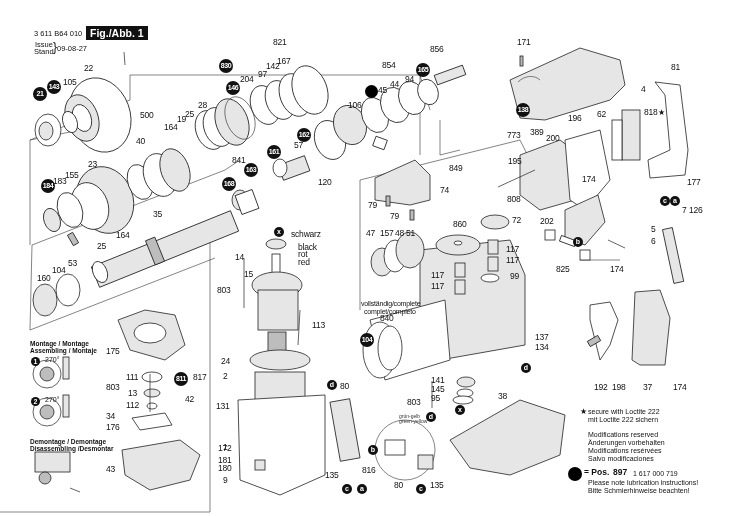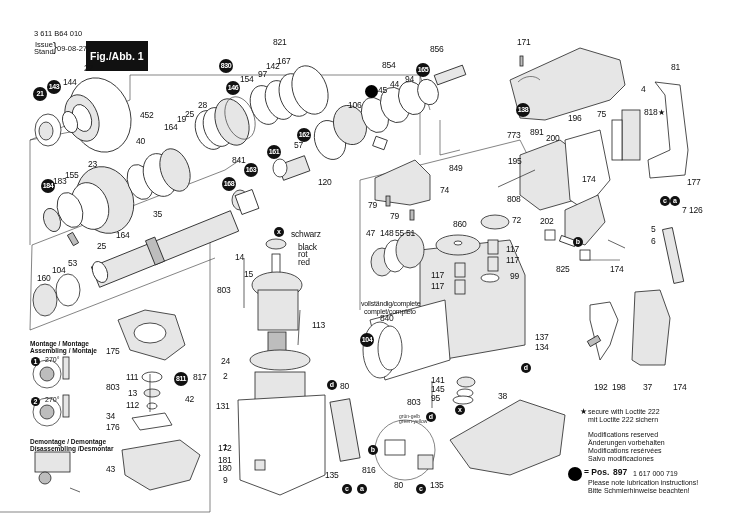--- a/index.html
+++ b/index.html
@@ -2,21 +2,21 @@
 <html><head>
 <meta charset="utf-8">
 <style>
   html,body{margin:0;padding:0;background:#fff;}
   body{width:730px;height:516px;position:relative;overflow:hidden;font-family:"Liberation Sans",sans-serif;color:#111;}
   #art{position:absolute;left:0;top:0;width:730px;height:516px;}
   .lbl{position:absolute;font-size:8.5px;line-height:9px;white-space:nowrap;color:#111;letter-spacing:-0.2px;}
   .bub{position:absolute;width:14px;height:14px;border-radius:50%;background:#111;color:#fff;font-size:7px;font-weight:bold;line-height:14px;text-align:center;letter-spacing:-0.4px;}
   .ltr{position:absolute;width:10px;height:10px;border-radius:50%;background:#111;color:#fff;font-size:7px;font-weight:bold;line-height:10px;text-align:center;}
   .hdr{position:absolute;font-size:7.5px;line-height:8px;color:#111;}
-  .fig{position:absolute;left:86px;top:41px;background:#111;color:#fff;font-size:10.5px;font-weight:bold;padding:9px 4px;line-height:12px;}
+  .fig{position:absolute;left:86px;top:26px;background:#111;color:#fff;font-size:10.5px;font-weight:bold;padding:1px 4px;line-height:12px;}
   .note{position:absolute;font-size:7px;line-height:7.6px;color:#111;white-space:nowrap;}
   .tiny{position:absolute;font-size:5px;line-height:5px;color:#333;white-space:nowrap;}
   .dot{position:absolute;width:13px;height:13px;border-radius:50%;background:#000;}
   svg .p{fill:#fff;stroke:#222;stroke-width:0.8;}
   svg .g{fill:#e6e6e6;stroke:#222;stroke-width:0.8;}
   svg .d{fill:#bdbdbd;stroke:#222;stroke-width:0.8;}
   svg .ln{fill:none;stroke:#222;stroke-width:0.7;}
   svg .fr{fill:none;stroke:#333;stroke-width:0.6;}
 </style>
 </head>
@@ -237,28 +237,28 @@
 </svg>
 
 <div class="hdr" style="left:34px;top:30px;font-size:7.5px;">3 611 B64 010</div>
 <div class="hdr" style="left:35px;top:41px;">Issue</div>
 <div class="hdr" style="left:34px;top:48px;">Stand</div>
 <div class="hdr" style="left:53px;top:40px;font-size:12px;line-height:15px;">}</div>
 <div class="hdr" style="left:57px;top:45px;">09-08-27</div>
 <div class="fig">Fig./Abb. 1</div>
 
 <div class="lbl" style="left:84px;top:64px">22</div>
-<div class="lbl" style="left:63px;top:78px">144</div>
-<div class="lbl" style="left:140px;top:111px">452</div>
+<div class="lbl" style="left:63px;top:78px">105</div>
+<div class="lbl" style="left:140px;top:111px">500</div>
 <div class="lbl" style="left:164px;top:123px">164</div>
 <div class="lbl" style="left:177px;top:115px">19</div>
 <div class="lbl" style="left:136px;top:137px">40</div>
 <div class="lbl" style="left:185px;top:110px">25</div>
 <div class="lbl" style="left:198px;top:101px">28</div>
-<div class="lbl" style="left:240px;top:75px">154</div>
+<div class="lbl" style="left:240px;top:75px">204</div>
 <div class="lbl" style="left:258px;top:70px">97</div>
 <div class="lbl" style="left:266px;top:62px">142</div>
 <div class="lbl" style="left:277px;top:57px">167</div>
 <div class="lbl" style="left:273px;top:38px">821</div>
 <div class="lbl" style="left:382px;top:61px">854</div>
 <div class="lbl" style="left:430px;top:45px">856</div>
 <div class="lbl" style="left:348px;top:101px">106</div>
 <div class="lbl" style="left:378px;top:86px">45</div>
 <div class="lbl" style="left:390px;top:80px">44</div>
 <div class="lbl" style="left:405px;top:75px">94</div>
@@ -275,35 +275,35 @@
 <div class="lbl" style="left:52px;top:266px">104</div>
 <div class="lbl" style="left:68px;top:259px">53</div>
 
 <div class="lbl" style="left:449px;top:164px">849</div>
 <div class="lbl" style="left:440px;top:186px">74</div>
 <div class="lbl" style="left:368px;top:201px">79</div>
 <div class="lbl" style="left:390px;top:212px">79</div>
 <div class="lbl" style="left:453px;top:220px">860</div>
 <div class="lbl" style="left:512px;top:216px">72</div>
 <div class="lbl" style="left:366px;top:229px">47</div>
-<div class="lbl" style="left:380px;top:229px">148</div>
-<div class="lbl" style="left:395px;top:229px">55</div>
+<div class="lbl" style="left:380px;top:229px">157</div>
+<div class="lbl" style="left:395px;top:229px">48</div>
 <div class="lbl" style="left:406px;top:229px">51</div>
 <div class="lbl" style="left:506px;top:245px">117</div>
 <div class="lbl" style="left:506px;top:256px">117</div>
 <div class="lbl" style="left:431px;top:271px">117</div>
 <div class="lbl" style="left:431px;top:282px">117</div>
 <div class="lbl" style="left:510px;top:272px">99</div>
 
 <div class="lbl" style="left:517px;top:38px">171</div>
 <div class="lbl" style="left:507px;top:131px">773</div>
-<div class="lbl" style="left:530px;top:128px">891</div>
+<div class="lbl" style="left:530px;top:128px">389</div>
 <div class="lbl" style="left:546px;top:134px">200</div>
 <div class="lbl" style="left:568px;top:114px">196</div>
-<div class="lbl" style="left:597px;top:110px">75</div>
+<div class="lbl" style="left:597px;top:110px">62</div>
 <div class="lbl" style="left:641px;top:85px">4</div>
 <div class="lbl" style="left:644px;top:108px">818</div>
 <div class="lbl" style="left:658px;top:108px;font-size:8px;">★</div>
 <div class="lbl" style="left:671px;top:63px">81</div>
 <div class="lbl" style="left:508px;top:157px">195</div>
 <div class="lbl" style="left:582px;top:175px">174</div>
 <div class="lbl" style="left:507px;top:195px">808</div>
 <div class="lbl" style="left:687px;top:178px">177</div>
 <div class="lbl" style="left:540px;top:217px">202</div>
 <div class="lbl" style="left:556px;top:265px">825</div>

